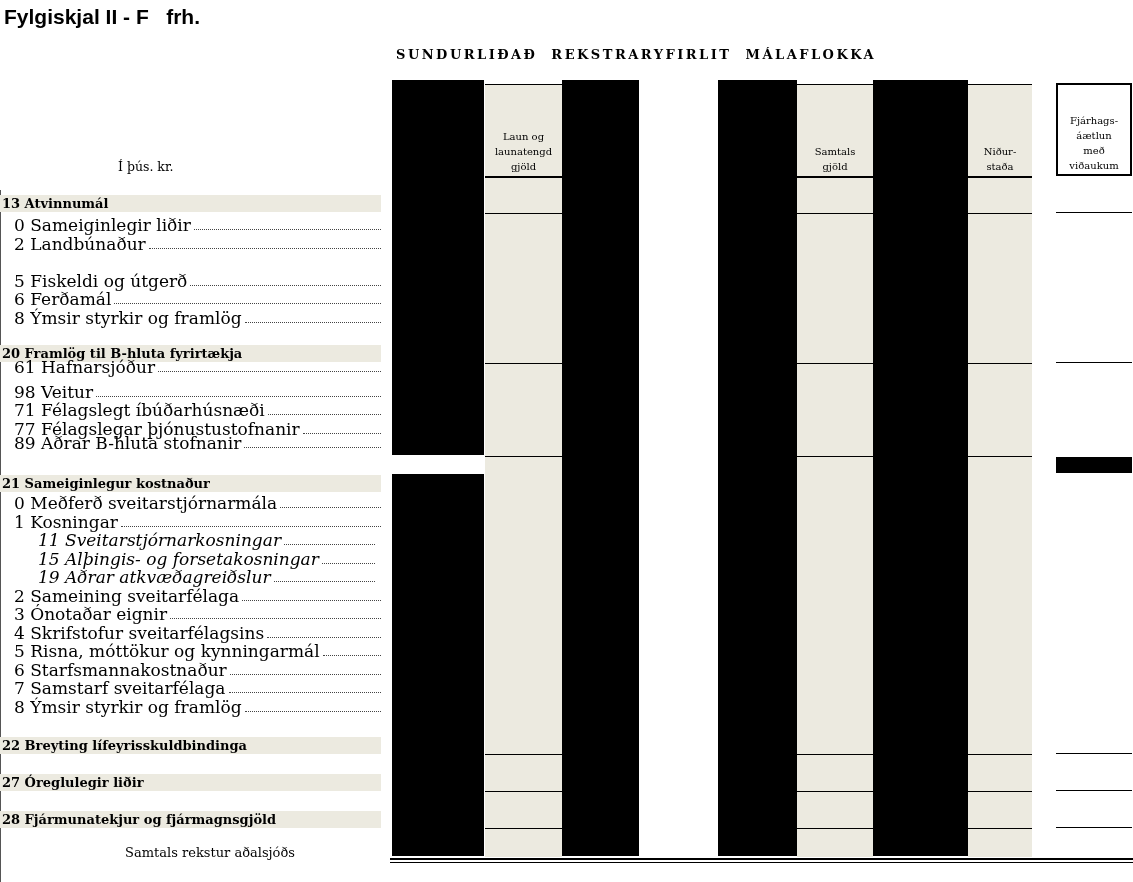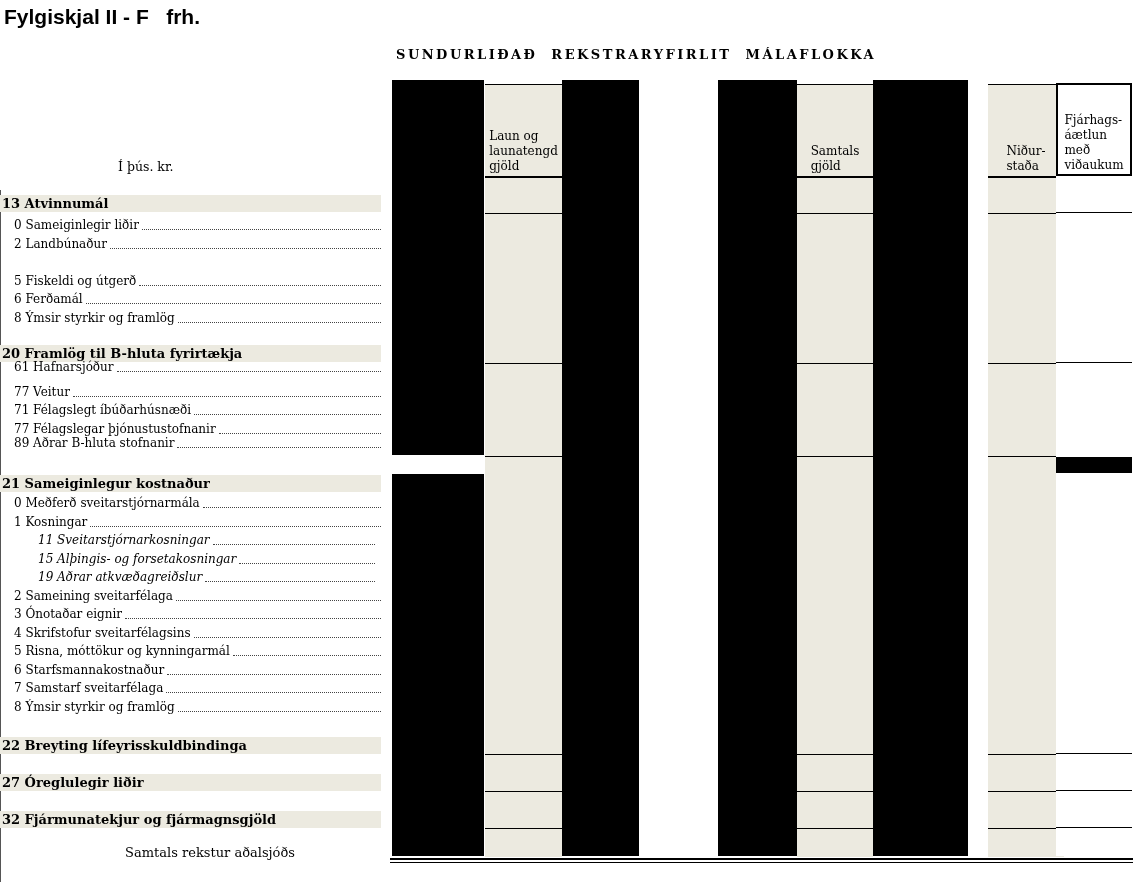--- a/index.html
+++ b/index.html
@@ -10,35 +10,35 @@
          font-weight:bold;font-size:21px;white-space:pre;}
   #heading{position:absolute;left:396px;top:47px;font-weight:bold;font-size:13px;
            letter-spacing:2.5px;word-spacing:7px;white-space:nowrap;}
   #unit{position:absolute;left:118px;top:159px;font-size:12.5px;}
   #leftborder{position:absolute;left:0;top:190px;width:1px;height:692px;background:#555;}
   
   .blackcol{position:absolute;background:#000;}
   .beigecol{position:absolute;top:84px;height:772px;background:#ECEAE0;border-top:1px solid #000;}
   .whitecol{position:absolute;top:84px;height:772px;background:#fff;}
   .hdr{position:absolute;left:0;right:0;top:0;height:89px;display:flex;align-items:flex-end;
-       justify-content:center;font-size:12px;line-height:15px;
+       justify-content:center;text-align:center;font-size:10px;line-height:15px;
        white-space:pre-line;padding-bottom:18px;}
   .ln{position:absolute;left:0;right:0;height:1px;background:#000;}
   .ln-hdr{height:2px;}
   .fjbox{position:absolute;left:0;right:0;top:-1px;height:93px;border:2px solid #000;
          box-sizing:border-box;background:#fff;}
   .blackcell{position:absolute;left:0;right:0;height:16px;background:#000;}
   
   .dbl1{position:absolute;left:390px;width:743px;top:858px;height:2px;background:#000;}
   .dbl2{position:absolute;left:390px;width:743px;top:862px;height:1px;background:#000;}
   
   .secbar{position:absolute;left:0;width:381px;height:17px;background:#ECEAE0;
           font-weight:bold;font-size:13px;line-height:17px;padding-left:2px;box-sizing:border-box;
           white-space:nowrap;}
-  .row{position:absolute;left:14px;width:367px;height:18px;display:flex;font-size:12px;
+  .row{position:absolute;left:14px;width:367px;height:18px;display:flex;font-size:17px;
        line-height:18px;}
   .row .lbl{white-space:nowrap;}
   .row .lead{flex:1;border-bottom:1px dotted #444;margin:0 0 4px 3px;align-self:flex-end;height:13px;}
   .row.sub{left:38px;width:337px;font-style:italic;}
   #footer-total{position:absolute;left:0;top:845px;width:420px;text-align:center;
                 font-weight:normal;font-size:13px;}
 </style>
 </head>
 <body>
 
@@ -74,21 +74,21 @@
 gjöld</div>
     <div class="ln ln-hdr" style="top:91px"></div>
     <div class="ln" style="top:128px"></div>
     <div class="ln" style="top:278px"></div>
     <div class="ln" style="top:371px"></div>
     <div class="ln" style="top:669px"></div>
     <div class="ln" style="top:706px"></div>
     <div class="ln" style="top:743px"></div>
   </div>
 
-  <div class="beigecol" style="left:988px;width:76px">
+  <div class="beigecol" style="left:968px;width:64px">
     <div class="hdr">Niður-
 staða</div>
     <div class="ln ln-hdr" style="top:91px"></div>
     <div class="ln" style="top:128px"></div>
     <div class="ln" style="top:278px"></div>
     <div class="ln" style="top:371px"></div>
     <div class="ln" style="top:669px"></div>
     <div class="ln" style="top:706px"></div>
     <div class="ln" style="top:743px"></div>
   </div>
@@ -131,21 +131,21 @@
       <span class="lbl">8 Ýmsir styrkir og framlög</span>
       <span class="lead"></span>
     </div>
 
   <div class="secbar" style="top:345px">20 Framlög til B-hluta fyrirtækja</div>
   <div class="row" style="top:358px">
       <span class="lbl">61 Hafnarsjóður</span>
       <span class="lead"></span>
     </div>
   <div class="row" style="top:382.5px">
-      <span class="lbl">77 Veitur</span>
+      <span class="lbl">98 Veitur</span>
       <span class="lead"></span>
     </div>
   <div class="row" style="top:401px">
       <span class="lbl">71 Félagslegt íbúðarhúsnæði</span>
       <span class="lead"></span>
     </div>
   <div class="row" style="top:419.5px">
       <span class="lbl">77 Félagslegar þjónustustofnanir</span>
       <span class="lead"></span>
     </div>
@@ -199,17 +199,17 @@
       <span class="lbl">7 Samstarf sveitarfélaga</span>
       <span class="lead"></span>
     </div>
   <div class="row" style="top:697.5px">
       <span class="lbl">8 Ýmsir styrkir og framlög</span>
       <span class="lead"></span>
     </div>
 
   <div class="secbar" style="top:737px">22 Breyting lífeyrisskuldbindinga</div>
   <div class="secbar" style="top:774px">27 Óreglulegir liðir</div>
-  <div class="secbar" style="top:811px">32 Fjármunatekjur og fjármagnsgjöld</div>
+  <div class="secbar" style="top:811px">28 Fjármunatekjur og fjármagnsgjöld</div>
 
   <div id="footer-total">Samtals rekstur aðalsjóðs</div>
 
 </div>
 
 </body></html>

